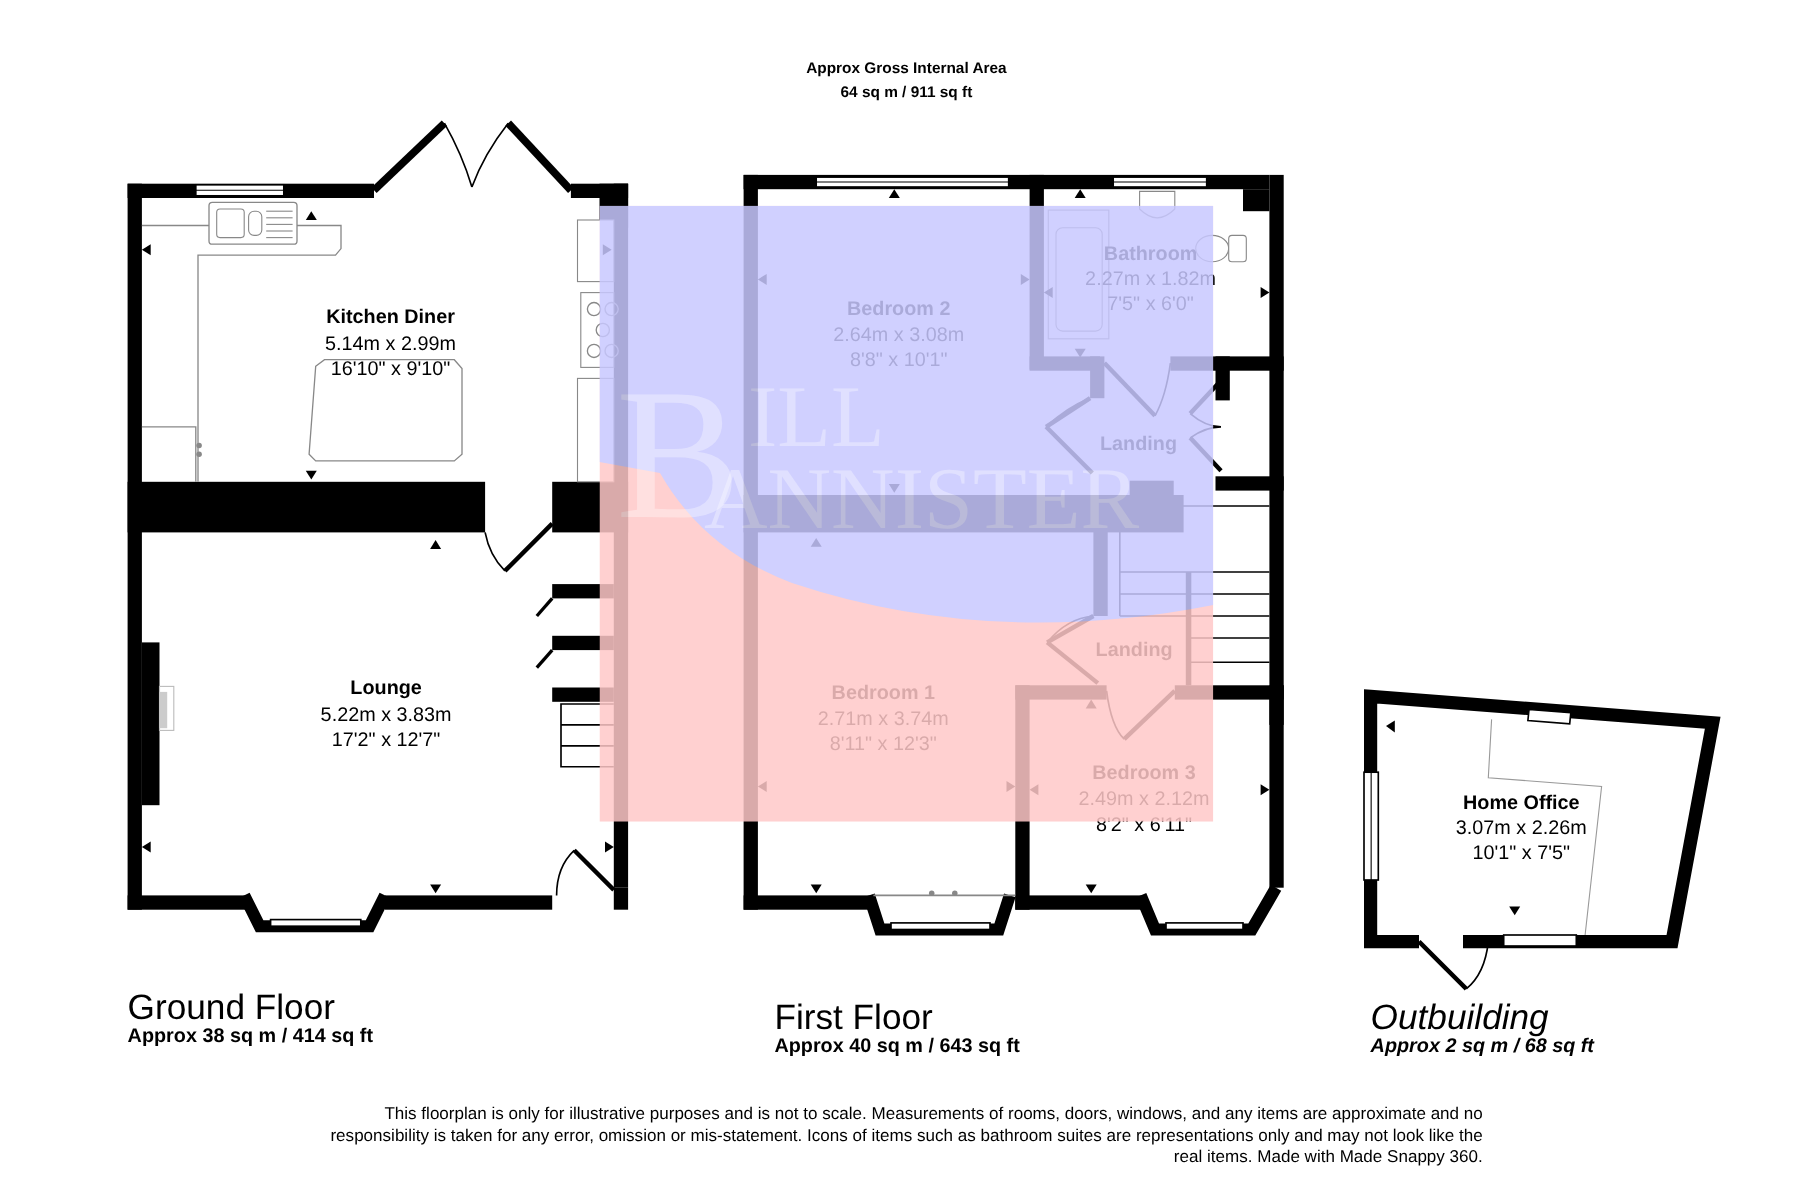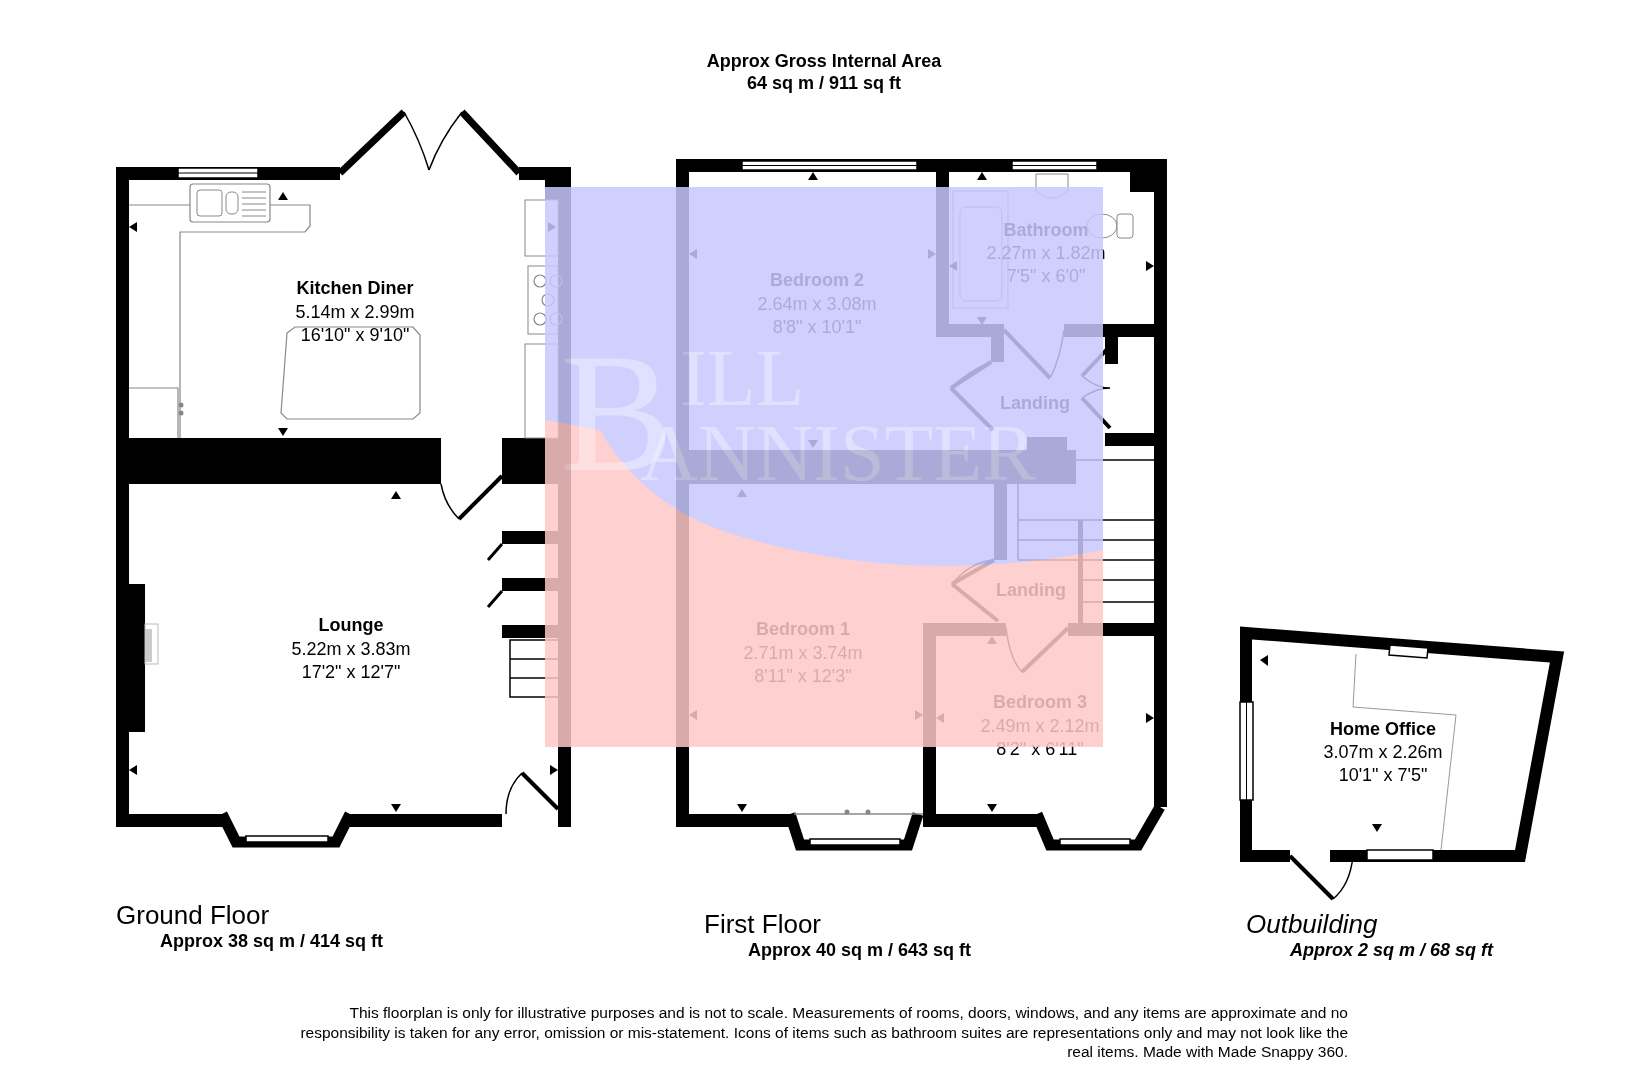--- a/index.html
+++ b/index.html
@@ -1,23 +1,23 @@
 <!DOCTYPE html>
 <html><head>
 <meta charset="utf-8">
 <style>
   html,body{margin:0;padding:0;background:#ffffff;}
   body{width:1648px;height:1080px;position:relative;overflow:hidden;font-family:"Liberation Sans",sans-serif;color:#000;}
   svg{position:absolute;left:0;top:0;}
   .t{font-family:"Liberation Sans",sans-serif;fill:#000;}
   .b{font-weight:bold;}
   .abs{position:absolute;font-family:"Liberation Sans",sans-serif;color:#000;}
-  .hdr{left:0;width:1648px;top:50px;text-align:center;font-weight:bold;font-size:18px;line-height:22px;}
-  .flabel{font-size:26px;line-height:30px;}
-  .farea{font-size:18px;font-weight:bold;line-height:22px;margin-left:44px;}
+  .hdr{left:0;width:1648px;top:50px;text-align:center;font-weight:bold;font-size:14px;line-height:22px;}
+  .flabel{font-size:32px;line-height:30px;}
+  .farea{font-size:18px;font-weight:bold;line-height:22px;}
   .disc{left:300px;width:1048px;top:1003px;text-align:right;font-size:15.5px;line-height:19.5px;}
 </style>
 </head>
 <body>
 
 <div class="abs hdr">
   <div>Approx Gross Internal Area</div>
   <div>64 sq m / 911 sq ft</div>
 </div>
 

